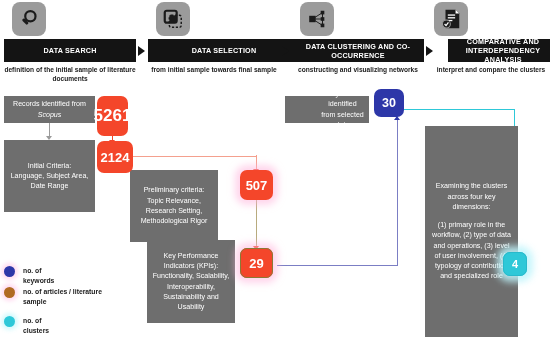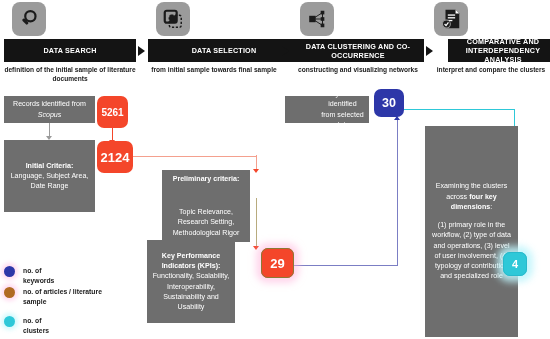--- a/index.html
+++ b/index.html
@@ -52,37 +52,37 @@
   .gbox {
     position: absolute;
     background: #6e6e6e;
     color: #ffffff;
     font-size: 7.1px;
     line-height: 1.45;
     text-align: center;
     display: flex; align-items: center; justify-content: center;
     padding: 4px 5px;
   }
-  .gbox b { font-weight: bold; }
+  .gbox b { font-weight: normal; }
 
   
   .badge {
     position: absolute;
     display: flex; align-items: center; justify-content: center;
     color: #ffffff;
     font-weight: bold;
     border-radius: 7px;
     z-index: 5;
   }
   .badge.red  { background: #f4462a; }
   .badge.blue { background: #2d37a8; }
   .badge.cyan { background: #2ec8d8; }
   .badge.glow-pink { box-shadow: 0 0 7px 5px rgba(255,180,220,.55); }
   .badge.glow-cyan { box-shadow: 0 0 7px 6px rgba(190,245,252,.85); }
-  .badge.ring-olive { outline: 1.5px solid #8a7a36; outline-offset: -1.5px; margin-left: 21px; }
+  .badge.ring-olive { outline: 1.5px solid #8a7a36; outline-offset: -1.5px; }
   .badge.ring-cyan  { outline: 1.5px solid #28b9cb; outline-offset: -1.5px; }
 
   
   .ln { position: absolute; }
   .ln.h { height: 1.4px; }
   .ln.v { width: 1.4px; }
   .tri { position: absolute; width: 0; height: 0; }
   .tri.down { border-left: 3.5px solid transparent; border-right: 3.5px solid transparent; }
   .tri.up   { border-left: 3.5px solid transparent; border-right: 3.5px solid transparent; }
 
@@ -186,43 +186,44 @@
     <span>
       <span>Records identified from </span><i>Scopus</i>
     </span>
   </div>
 
   <div class="gbox" style="left:4px; top:140px; width:91px; height:72px; flex-direction:column;">
     <b>Initial Criteria:</b>
     <span>Language, Subject Area, Date Range</span>
   </div>
 
-  <div class="gbox" style="left:162px; top:170px; width:88px; height:72px; flex-direction:column;justify-content:space-between;">
+  <div class="gbox" style="left:130px; top:170px; width:88px; height:72px; flex-direction:column;">
     <b>Preliminary criteria:</b>
     <span>Topic Relevance, Research Setting, Methodological Rigor</span>
   </div>
 
   <div class="gbox" style="left:147px; top:240px; width:88px; height:83px; flex-direction:column;text-align:center;">
     <b>Key Performance Indicators (KPIs):</b>
     <span>Functionality, Scalability, Interoperability, Sustainability and Usability</span>
   </div>
 
   <div class="gbox" style="left:285px; top:96px; width:84px; height:27px;padding-left:36px;">Keywords identified from selected data</div>
 
   <div class="gbox" style="left:425px; top:126px; width:93px; height:211px; flex-direction:column; justify-content:center;">
     <span style="margin-bottom:8px;">
       <span>Examining the clusters across </span><b>four key dimensions</b><span>:</span>
     </span>
     <span>(1) primary role in the workflow, (2) type of data and operations, (3) level of user involvement, (4) typology of contribution and specialized role</span>
   </div>
 
-  <div class="badge red" style="left:97px; top:96px; width:31px; height:32px; font-size:10px;text-align:center;">5261</div>
+  <div class="badge red" style="left:97px; top:96px; width:31px; height:40px; font-size:17px;text-align:center;">5261</div>
 
   <div class="badge red" style="left:97px; top:141px; width:36px; height:32px; font-size:13px;">2124</div>
 
+  <div class="badge red glow-pink" style="left:240px; top:170px; width:33px; height:30px; font-size:13px;">507</div>
 
   <div class="badge red glow-pink ring-olive" style="left:240px; top:248px; width:33px; height:30px; font-size:13px;">29</div>
 
   <div class="badge blue" style="left:374px; top:89px; width:30px; height:28px; font-size:12.5px;">30</div>
 
   <div class="badge cyan glow-cyan ring-cyan" style="left:503px; top:252px; width:24px; height:24px; font-size:11px;">4</div>
 
   <div class="legend">
     <div class="leg-row" style="top:0px;">
       <span class="leg-dot glow-p" style="background:#2d37a8;"></span>

